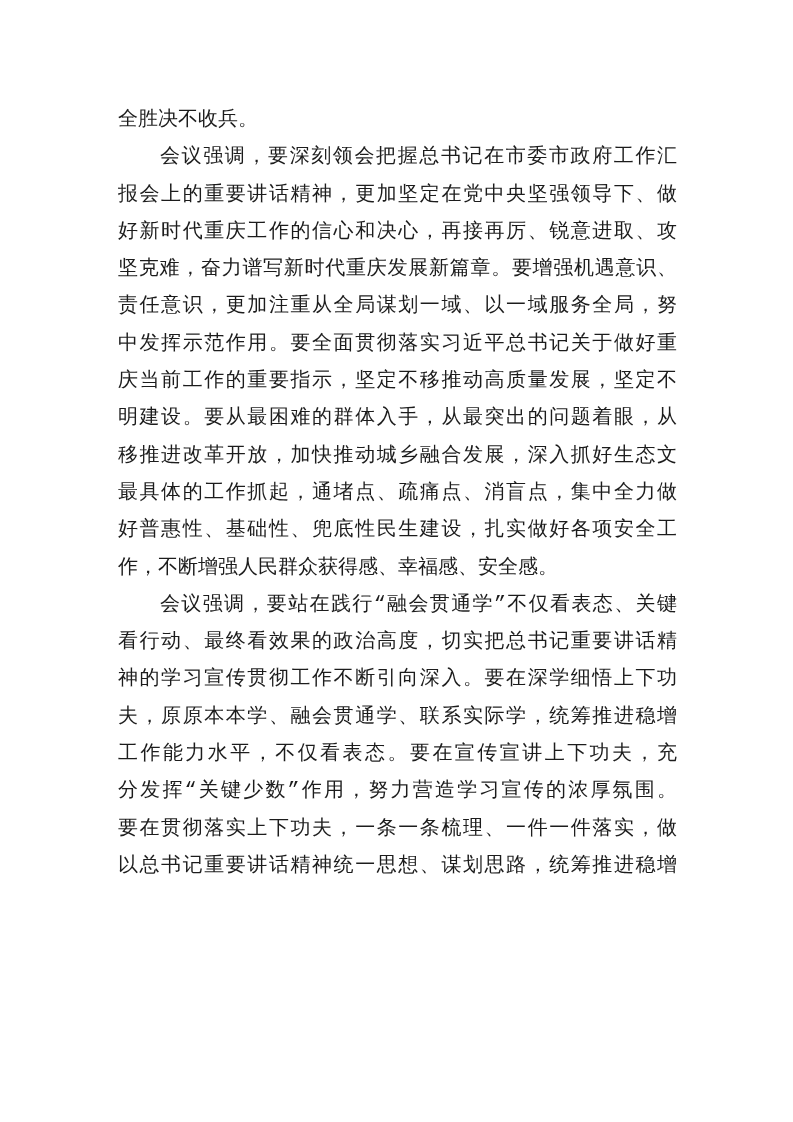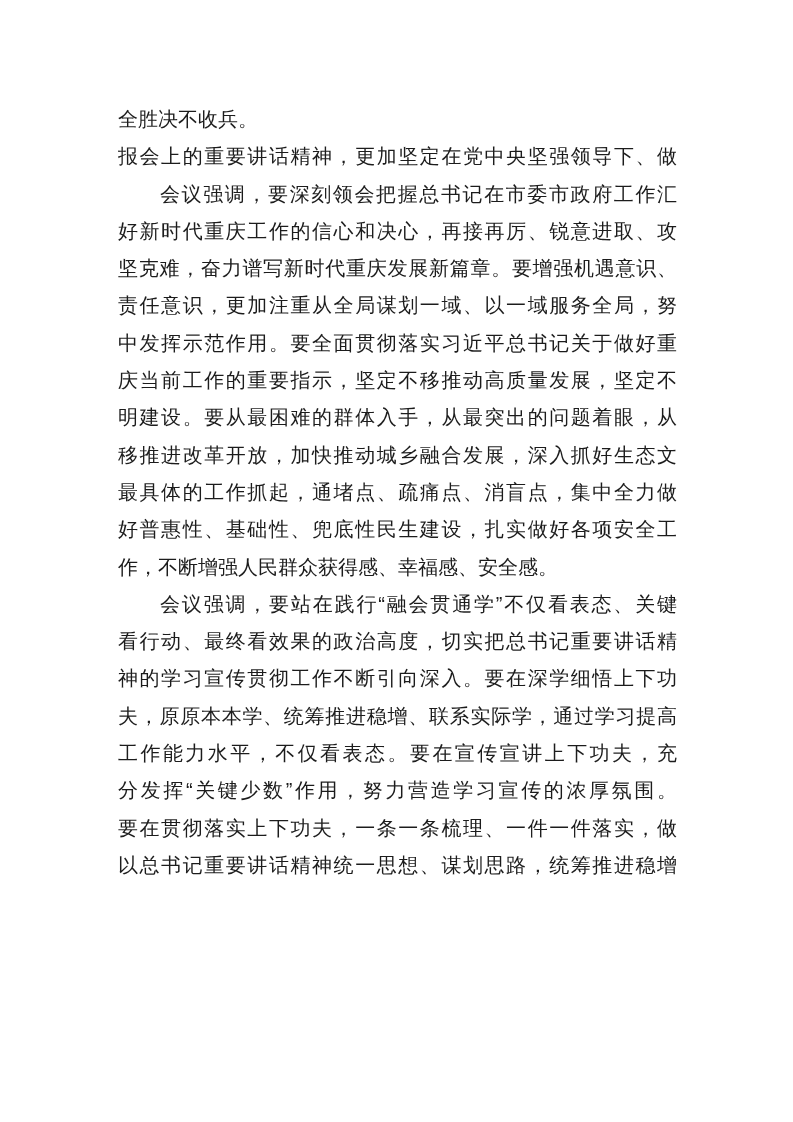--- a/index.html
+++ b/index.html
@@ -6,21 +6,21 @@
     margin: 0;
     padding: 0;
     background: #ffffff;
   }
   .page {
     position: relative;
     width: 719px;
     height: 1122px;
     background: #ffffff;
     overflow: hidden;
-    font-family: Liberation Sans, sans-serif;
+    font-family: Liberation Mono, monospace;
     padding-left: 40px;
   }
   .doc-body {
     position: absolute;
     top: 101px;
     left: 118px;
     width: 559px;
     color: #1c1c1c;
     font-size: 20px;
     font-weight: 400;
@@ -39,34 +39,34 @@
   .text-line.indent {
     text-indent: 42px;
   }
 </style>
 </head>
 <body>
 
 <div class="page">
   <div class="doc-body" style="color: rgb(28, 28, 28);">
       <div class="text-line para-end">全胜决不收兵。</div>
+      <div class="text-line indent">会议强调，要深刻领会把握总书记在市委市政府工作汇</div>
       <div class="text-line">报会上的重要讲话精神，更加坚定在党中央坚强领导下、做</div>
-      <div class="text-line indent">会议强调，要深刻领会把握总书记在市委市政府工作汇</div>
       <div class="text-line">好新时代重庆工作的信心和决心，再接再厉、锐意进取、攻</div>
       <div class="text-line">坚克难，奋力谱写新时代重庆发展新篇章。要增强机遇意识、</div>
       <div class="text-line">责任意识，更加注重从全局谋划一域、以一域服务全局，努</div>
       <div class="text-line">中发挥示范作用。要全面贯彻落实习近平总书记关于做好重</div>
       <div class="text-line">庆当前工作的重要指示，坚定不移推动高质量发展，坚定不</div>
       <div class="text-line">明建设。要从最困难的群体入手，从最突出的问题着眼，从</div>
       <div class="text-line">移推进改革开放，加快推动城乡融合发展，深入抓好生态文</div>
       <div class="text-line">最具体的工作抓起，通堵点、疏痛点、消盲点，集中全力做</div>
       <div class="text-line">好普惠性、基础性、兜底性民生建设，扎实做好各项安全工</div>
       <div class="text-line para-end">作，不断增强人民群众获得感、幸福感、安全感。</div>
       <div class="text-line indent">会议强调，要站在践行“融会贯通学”不仅看表态、关键</div>
       <div class="text-line">看行动、最终看效果的政治高度，切实把总书记重要讲话精</div>
       <div class="text-line">神的学习宣传贯彻工作不断引向深入。要在深学细悟上下功</div>
-      <div class="text-line">夫，原原本本学、统筹推进稳增、联系实际学，通过学习提高</div>
+      <div class="text-line">夫，原原本本学、融会贯通学、联系实际学，统筹推进稳增</div>
       <div class="text-line">工作能力水平，不仅看表态。要在宣传宣讲上下功夫，充</div>
       <div class="text-line">分发挥“关键少数”作用，努力营造学习宣传的浓厚氛围。</div>
       <div class="text-line">要在贯彻落实上下功夫，一条一条梳理、一件一件落实，做</div>
       <div class="text-line">以总书记重要讲话精神统一思想、谋划思路，统筹推进稳增</div>
     </div>
 </div>
 
 </body></html>

